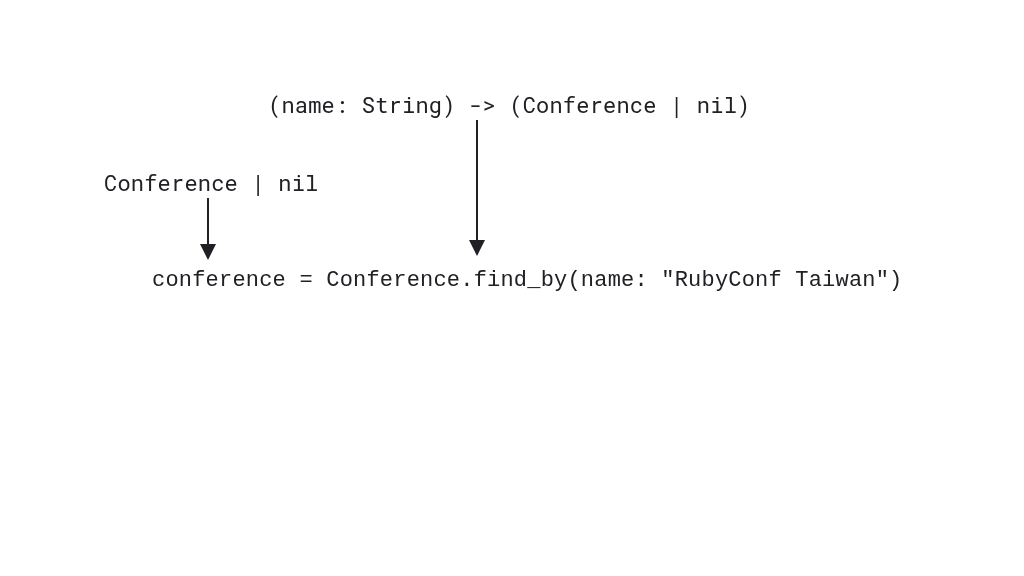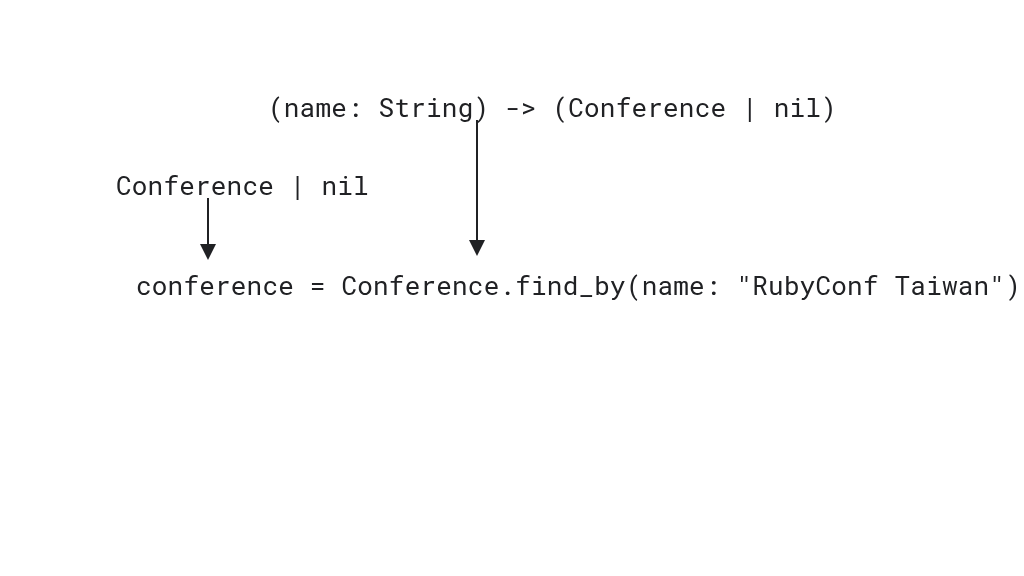--- a/index.html
+++ b/index.html
@@ -12,39 +12,39 @@
     color: #202124;
     overflow: hidden;
   }
   .stage {
     position: relative;
     width: 1024px;
     height: 576px;
   }
   .line {
     position: absolute;
-    font-size: 26px;
+    font-size: 22px;
     white-space: pre;
     letter-spacing: 0.2px;
   }
   svg.arrow {
     position: absolute;
     overflow: visible;
   }
 </style>
 </head>
 <body>
 
 <div class="stage">
 
   <div class="line" style="left:268px; top:90px;">(name: String) -&gt; (Conference | nil)</div>
 
-  <div class="line" style="left:104px; top:168px;margin-left:12px;">Conference | nil</div>
+  <div class="line" style="left:104px; top:168px;">Conference | nil</div>
 
-  <div class="line" style="left:136px; top:268px;">conference = Conference.find_by(name: "RubyConf Taiwan")</div>
+  <div class="line" style="left:152px; top:268px;font-family:Liberation Mono, monospace;">conference = Conference.find_by(name: "RubyConf Taiwan")</div>
 
 
   <svg class="arrow" style="left:467px; top:120px;" width="20" height="140">
     <defs>
       <marker id="ah1" markerWidth="8" markerHeight="8" refX="4" refY="4" orient="auto">
         <path d="M0,0 L8,4 L0,8 Z" fill="#202124"></path>
       </marker>
     </defs>
     <line x1="10" y1="0" x2="10" y2="128" stroke="#202124" stroke-width="2" marker-end="url(#ah1)"></line>
   </svg>

